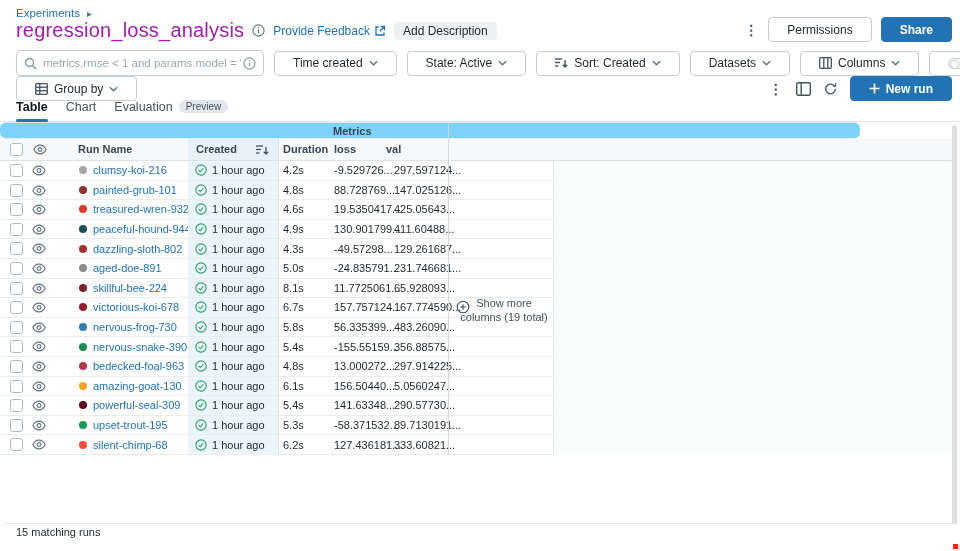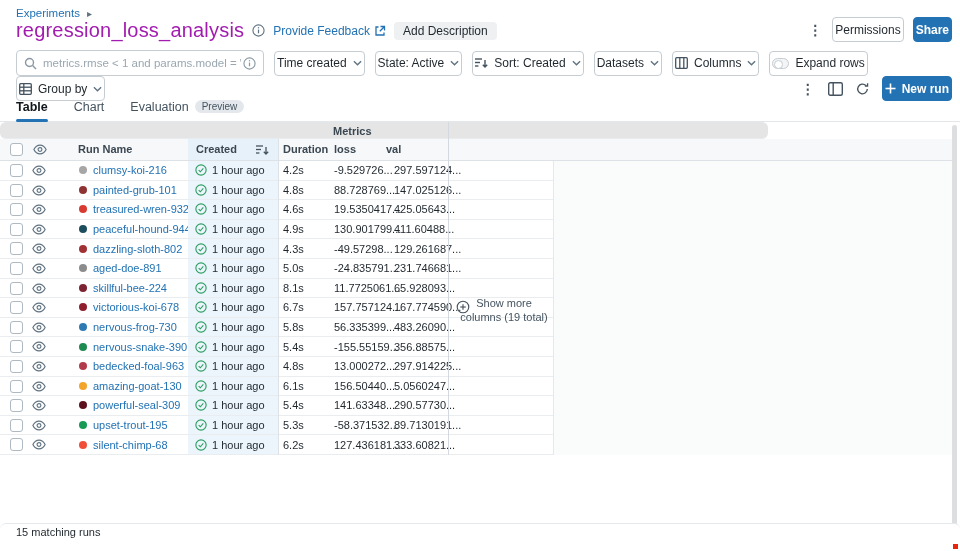--- a/index.html
+++ b/index.html
@@ -16,49 +16,49 @@
   .breadcrumb a { color:#2272B4; }
   .crumb-chev { color:#5F7281; font-size:10px; }
 
   .title-row { position:absolute; top:19px; left:16px; display:flex; align-items:center; gap:8px; }
   .page-title { font-size:20px; font-weight:400; color:#a21caf; letter-spacing:.2px; }
   .feedback-link { display:flex; align-items:center; gap:4px; color:#2272B4; font-size:12px; cursor:pointer; }
   .add-desc { background:#EEF0F2; border:none; border-radius:4px; height:18px; padding:0 9px; font-size:12px; color:#1F272D; font-family:inherit; cursor:pointer; }
 
   .header-right { position:absolute; top:17px; right:8px; display:flex; align-items:center; gap:9px; }
   .kebab { color:#44535F; font-size:14px; font-weight:700; width:16px; text-align:center; cursor:pointer; line-height:24px; }
-  .btn { display:inline-flex; align-items:center; gap:6px; height:25px; padding:0 2px;
+  .btn { display:inline-flex; align-items:center; gap:6px; height:25px; padding:0 18px;
          border:1px solid #C6CDD2; border-radius:4px; background:#fff; font-size:12px;
          color:#1F272D; font-family:inherit; cursor:pointer; white-space:nowrap; }
   .btn-primary { background:#2272B4; border:1px solid #2272B4; color:#fff; font-weight:600; }
 
   
   .toolbar1 { position:absolute; top:50px; left:16px; display:flex; align-items:center; gap:10px; }
   .search-box { position:relative; width:248px; height:26px; border:1px solid #C6CDD2; border-radius:4px; background:#fff; display:flex; align-items:center; }
   .search-box input { border:none; outline:none; flex:1; margin:0 22px 0 26px; font-size:11.5px; font-family:inherit; color:#1F272D; background:transparent; }
   .search-box input::placeholder { color:#9AA7B0; }
   .search-icon-wrap { position:absolute; left:7px; top:6px; }
   .input-info-wrap { position:absolute; right:7px; top:6px; cursor:pointer; }
 
   .toolbar2 { position:absolute; top:76px; left:16px; right:8px; display:flex; align-items:center; }
   .toolbar2-right { margin-left:auto; display:flex; align-items:center; gap:12px; }
   .icon-btn { background:none; border:none; cursor:pointer; padding:0; display:flex; align-items:center; color:#44535F; font-family:inherit; }
 
   .toggle { width:17px; height:11px; border:1px solid #C6CDD2; border-radius:6px; background:#F2F4F5; position:relative; }
   .toggle::after { content:""; position:absolute; left:1px; top:1px; width:7px; height:7px; border-radius:50%; background:#fff; border:1px solid #C6CDD2; }
 
   
-  .tabs { position:absolute; top:96px; left:0; right:0; height:26px; display:flex; gap:26px; padding-left:16px; border-bottom:1px solid #E3E7EA; }
+  .tabs { position:absolute; top:96px; left:0; right:0; height:26px; display:flex; gap:18px; padding-left:16px; border-bottom:1px solid #E3E7EA; }
   .tab { display:flex; align-items:center; gap:6px; font-size:12.5px; color:#44535F; cursor:pointer; position:relative; padding-bottom:4px; }
   .tab.active { color:#11171C; font-weight:700; }
   .tab.active::after { content:""; position:absolute; left:0; right:0; bottom:-1px; height:3px; background:#2272B4; border-radius:2px; }
   .tab-badge { background:#E4E8EC; color:#44535F; font-size:10px; padding:1px 7px; border-radius:9px; font-weight:400; }
 
   
-  .thead-group { position:absolute; top:122px; left:0; width:768px; height:17px; background:#e5e5e5; border-top:1px solid #E3E7EA; border-bottom:1px solid #E8ECEF;border-radius:6px; }
+  .thead-group { position:absolute; top:122px; left:0; width:860px; height:17px; background:#7dd3fc; border-top:1px solid #E3E7EA; border-bottom:1px solid #E8ECEF;border-radius:6px; }
   .metrics-label { position:absolute; left:333px; top:2px; font-size:11px; font-weight:600; color:#3A4751; }
   .thead-cols { position:absolute; top:139px; left:0; width:952px; height:22px; background:#F7F8FA; border-bottom:1px solid #DDE2E6; }
   .thead-cols .created-bg { position:absolute; left:188px; width:90px; top:0; bottom:0; background:#E7F1FA; }
   .hcell { position:absolute; top:4px; font-size:11px; font-weight:600; color:#3A4751; }
   .h-check { left:10px; top:4px; }
   .h-eye { left:33px; top:4px; }
 
   .cb { display:inline-block; width:13px; height:13px; border:1px solid #AEB9C2; border-radius:3px; background:#fff; cursor:pointer; }
 
   .tbody { position:absolute; top:161px; left:0; width:553px; }

